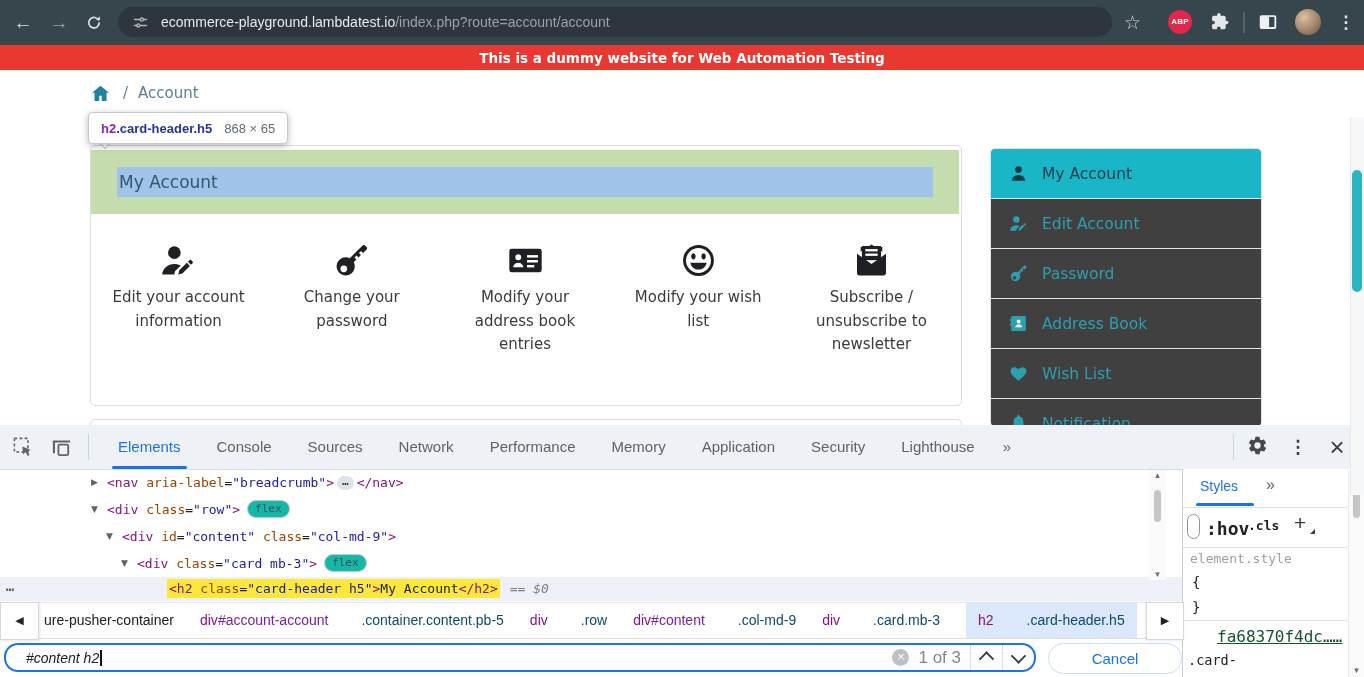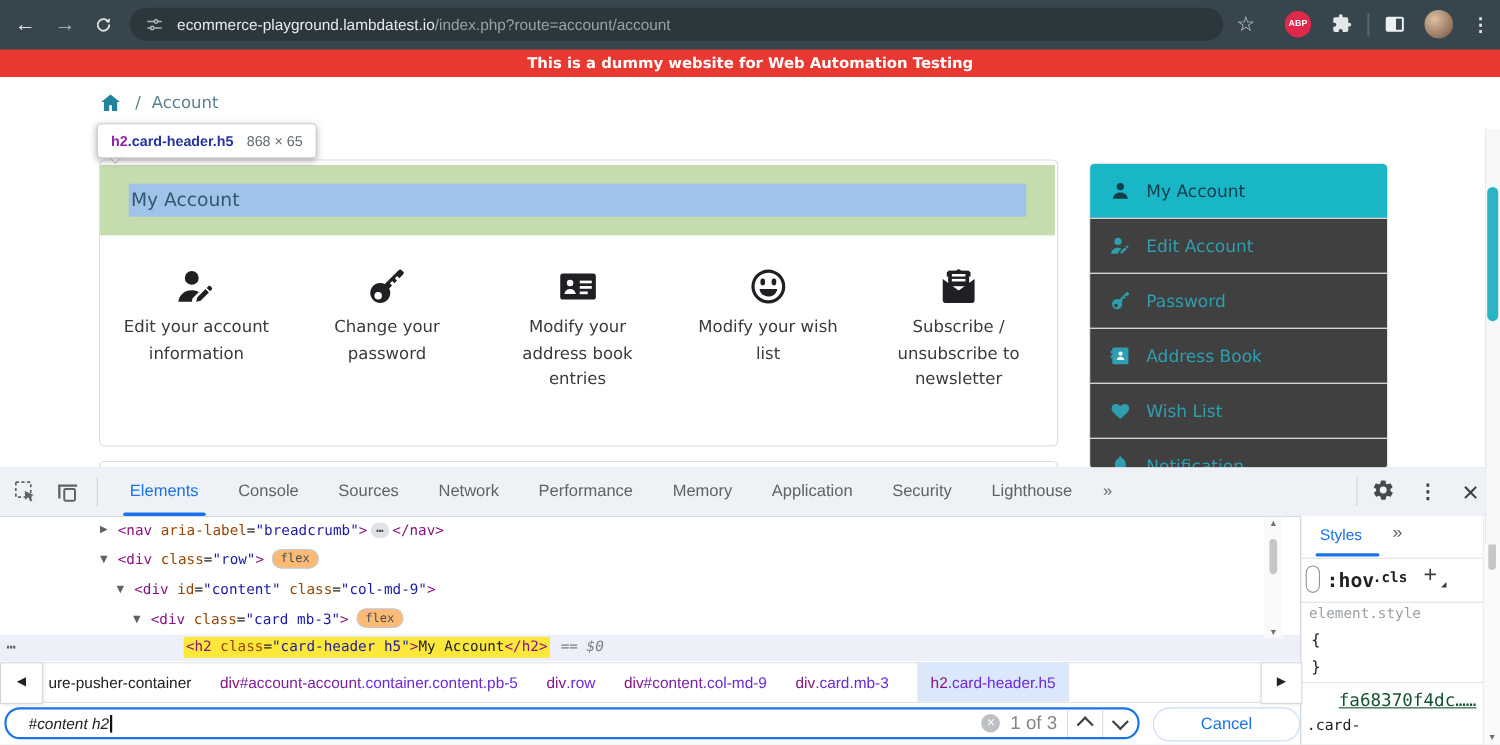--- a/index.html
+++ b/index.html
@@ -87,21 +87,21 @@
   #dom-tree{left:0;top:469px;width:1182px;height:133px;font-family:"DejaVu Sans Mono",monospace;font-size:13px;}
   .dom-row{position:relative;height:27px;line-height:27px;white-space:nowrap;cursor:default;}
   .dom-row.selected{height:24px;line-height:24px;background:#edf0f9;}
   .tw{position:absolute;top:0;font-size:9px;color:#5f6368;font-family:"DejaVu Sans",sans-serif;cursor:pointer;}
   .dots-aff{position:absolute;left:6px;top:0;color:#5f6368;font-size:14px;letter-spacing:1px;font-weight:bold;cursor:pointer;}
   .tk-tag{color:#881280;}
   .tk-attr{color:#994500;}
   .tk-val{color:#1a1aa6;}
   .tk-punct{color:#202124;}
   .tk-text{color:#202124;}
-  .tk-badge{display:inline-block;font-size:11px;line-height:16px;color:#474d57;background:#fdba74;
+  .tk-badge{display:inline-block;font-size:11px;line-height:16px;color:#474d57;background:#14b8a6;
             border:1px solid #c5c9d0;border-radius:9px;padding:0 7px;margin-left:7px;vertical-align:2px;cursor:pointer;}
   .tk-expand{display:inline-block;font-size:11px;line-height:12px;color:#3c4043;background:#dfe3e8;
              border-radius:8px;padding:0 5px 2px;margin:0 3px;vertical-align:2px;cursor:pointer;font-weight:bold;}
   .hlwrap{background:#fbe83a;padding:2px 2px;}
   .eq-suffix{color:#7e8084;font-style:italic;margin-left:10px;}
 
   #dom-scroll{left:1149px;top:470px;width:17px;height:110px;background:#fafafa;}
   #dom-scroll .up{position:absolute;top:1px;left:0;width:17px;text-align:center;font-size:8px;color:#707070;}
   #dom-scroll .dn{position:absolute;bottom:1px;left:0;width:17px;text-align:center;font-size:8px;color:#707070;}
   #dom-thumb{position:absolute;left:5px;top:20px;width:7px;height:32px;background:#c4c6c8;border-radius:4px;}
@@ -111,21 +111,21 @@
   #crumb-left{left:0;top:602px;width:37px;height:36px;background:#fff;border:1px solid #d6d6d6;
               box-shadow:1px 1px 3px rgba(0,0,0,.10);text-align:center;line-height:34px;font-size:11px;color:#222;cursor:pointer;z-index:5;}
   #crumb-right{left:1146px;top:602px;width:36px;height:36px;background:#fff;border:1px solid #d6d6d6;
                box-shadow:-1px 1px 3px rgba(0,0,0,.08);text-align:center;line-height:34px;font-size:11px;color:#222;cursor:pointer;z-index:5;}
   #crumb-list{left:44px;top:602px;height:36px;display:flex;align-items:center;gap:26px;font-size:14px;white-space:nowrap;}
   .crumb{display:flex;align-items:center;height:36px;cursor:pointer;}
   .crumb.selected{background:#dbe7fb;padding:0 12px;}
   .cr-plain{color:#202124;}
   .cr-tag{color:#881280;}
   .cr-id{color:#7b1fa2;}
-  .cr-cls{color:#6d28d9;}
+  .cr-cls{color:#0c4a6e;margin-left:33px;}
 
   
   #searchbar{left:0;top:638px;width:1182px;height:39px;background:#fff;border-top:1px solid #dfdfdf;}
   #search-box{left:4px;top:643px;width:1032px;height:29px;border:2px solid #1a73e8;border-radius:14px;
               display:flex;align-items:center;box-sizing:border-box;background:#fff;}
   #search-q{margin-left:20px;font-size:14px;color:#202124;font-style:italic;}
   .caret{display:inline-block;width:1.5px;height:16px;background:#111;margin-left:1px;vertical-align:-3px;}
   #search-spacer{flex:1;}
   #search-clear{width:17px;height:17px;border-radius:50%;background:#bdc1c6;color:#fff;font-size:13px;
                 line-height:16px;text-align:center;margin-right:9px;cursor:pointer;}

